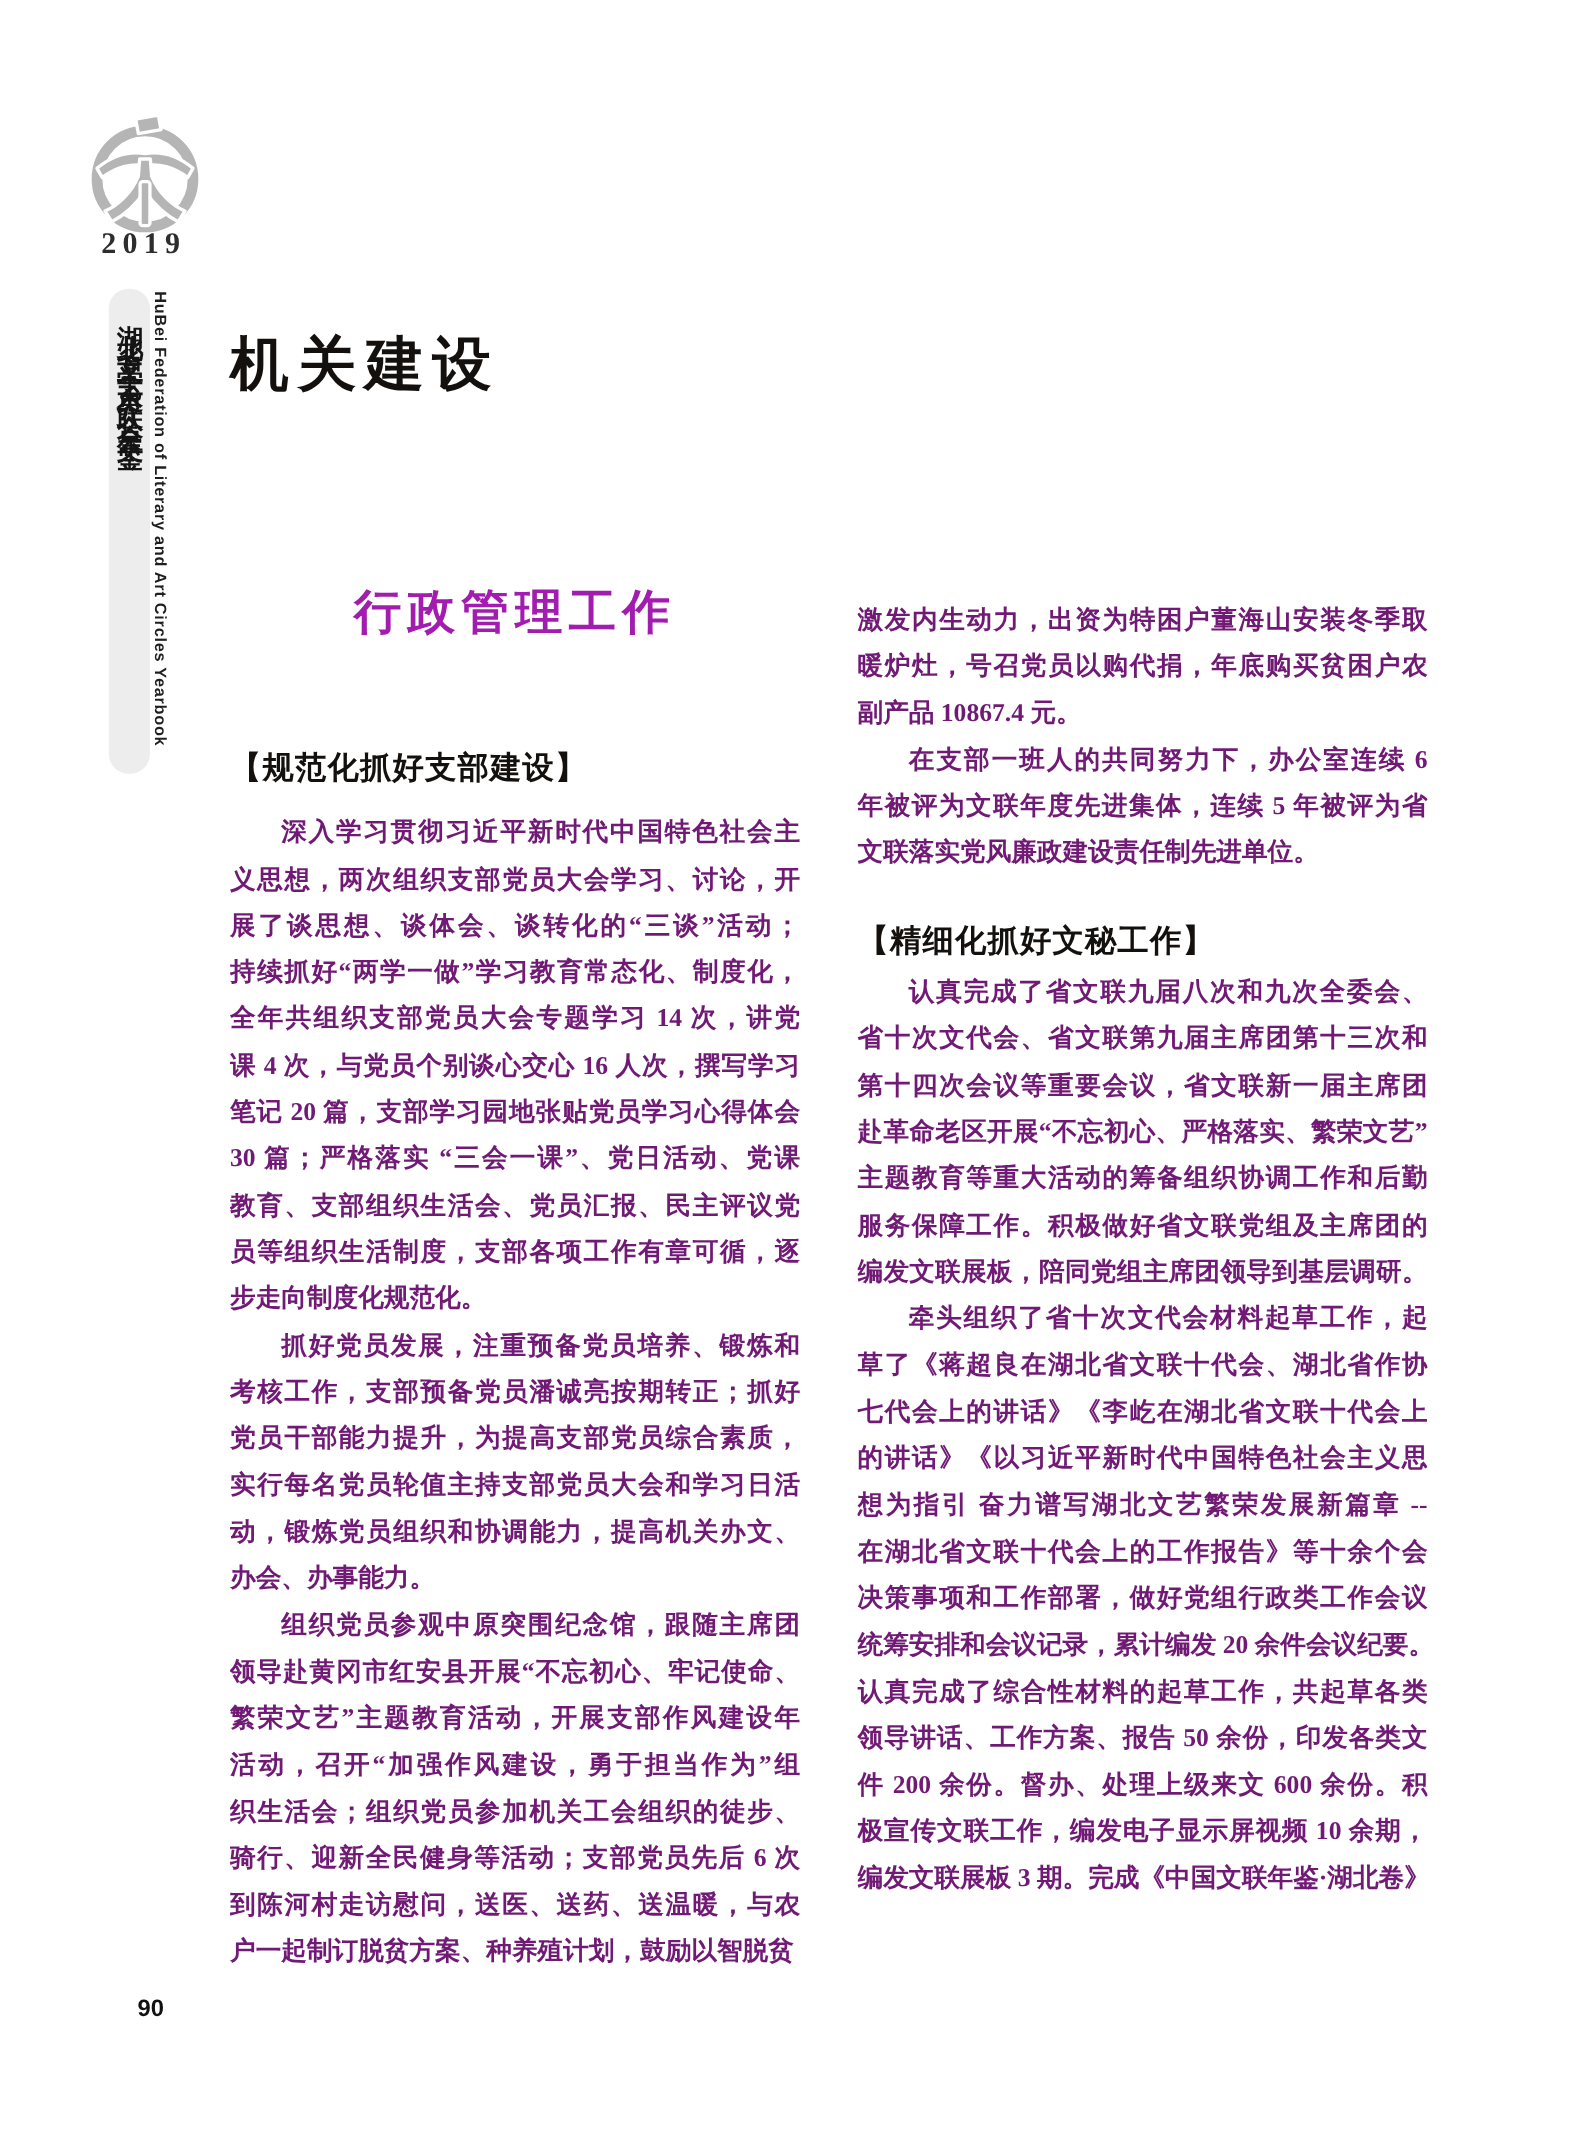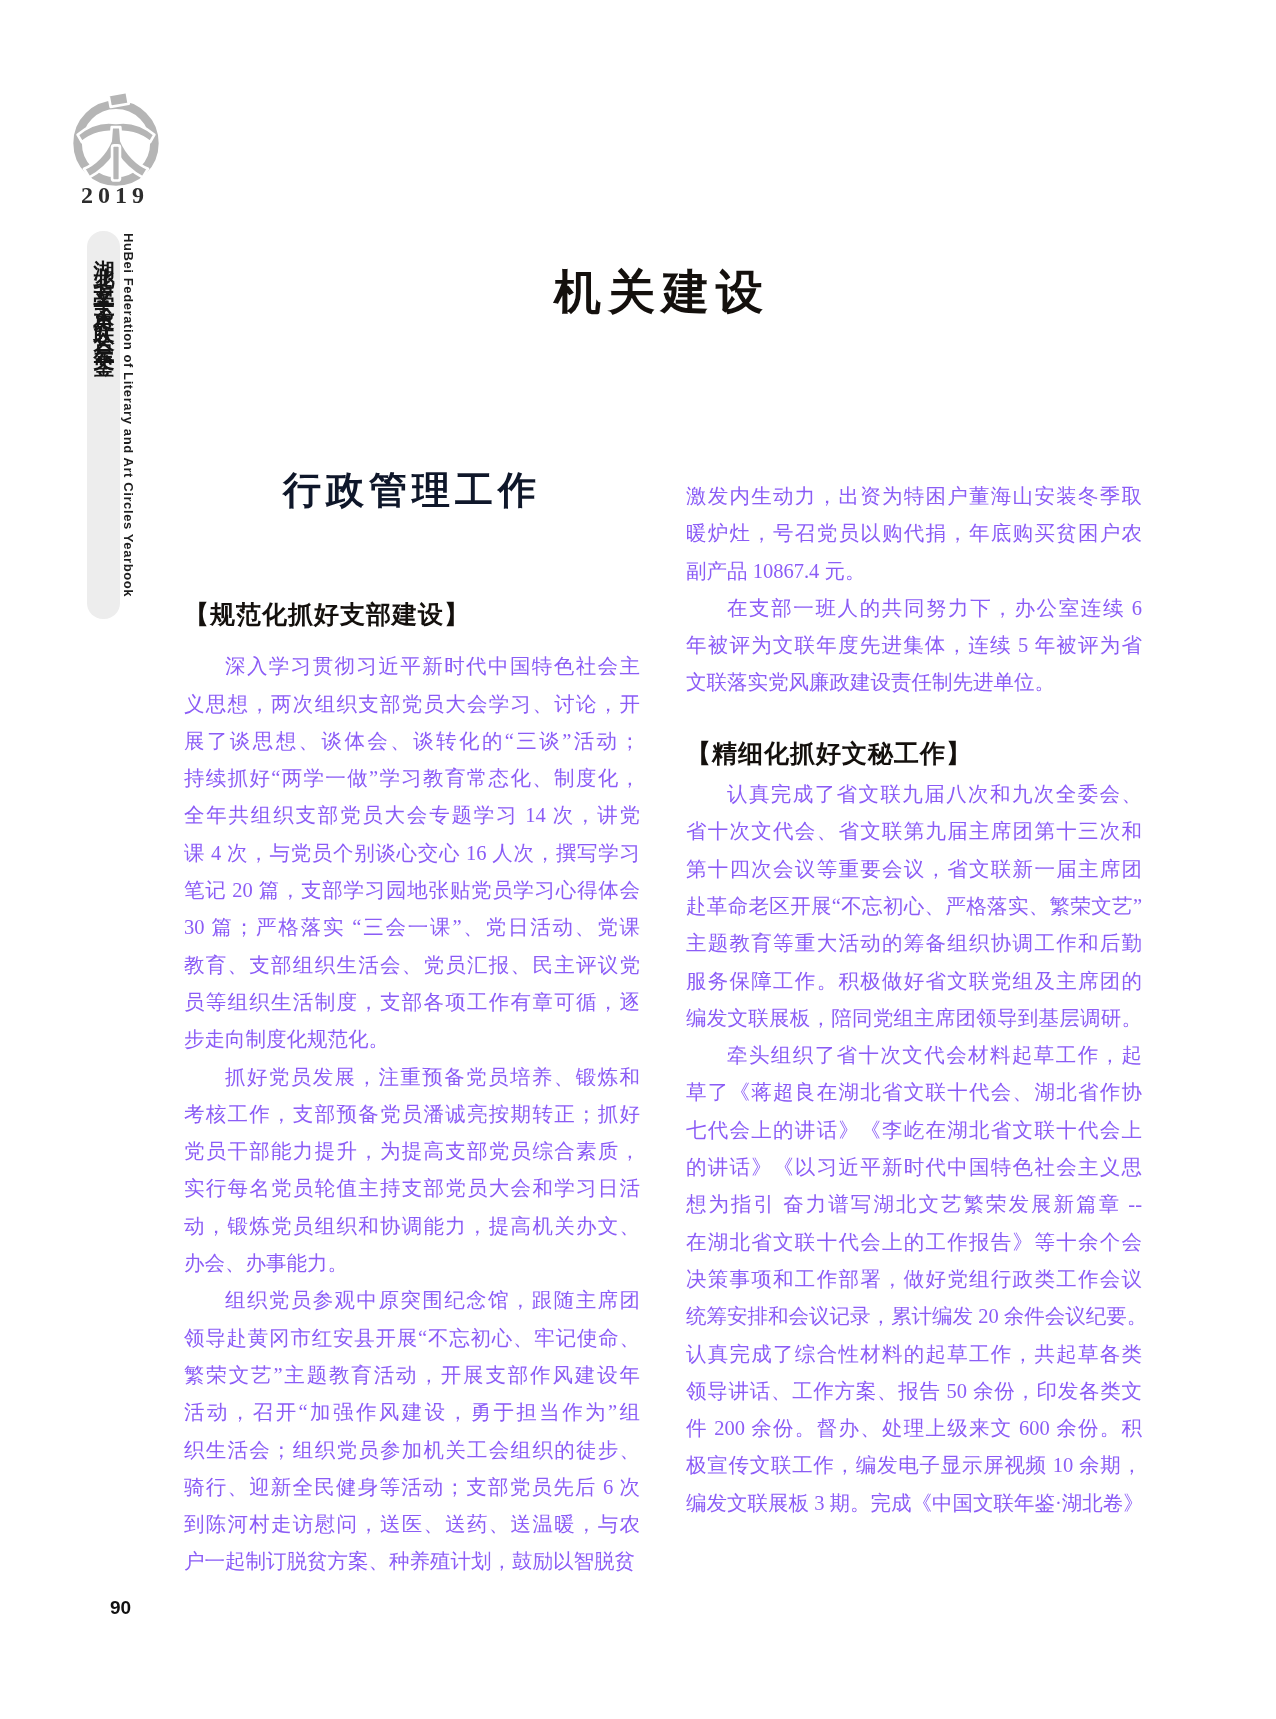--- a/index.html
+++ b/index.html
@@ -30,40 +30,40 @@
   .strip-en {
     position:absolute; left:121px; top:233px; height:392px;
     writing-mode:vertical-rl;
     font-family:"Liberation Sans","DejaVu Sans",sans-serif;
     font-weight:bold; font-size:13px; letter-spacing:0.6px; color:#1e1e1e;
     white-space:nowrap;
   }
 
   
   .page-title {
-    position:absolute; left:184px; top:230px; width:956px; text-align:center;
+    position:absolute; left:184px; top:230px; width:956px; 
     font-size:47px; line-height:62px; font-weight:900; letter-spacing:7px; color:#14100d;
     font-family:"Liberation Serif","DejaVu Serif",serif;
   }
   .section-heading {
     margin:8px 0 0 0; text-align:center;
-    font-size:38px; line-height:54px; font-weight:bold; letter-spacing:5px; color:#0f172a;
+    font-size:38px; line-height:54px; font-weight:bold; letter-spacing:5px; color:#a21caf;
     font-family:"Liberation Sans","DejaVu Sans",sans-serif;
   }
 
   
   .column { position:absolute; top:455px; width:456px; }
   .column.left  { left:184px; }
   .column.right { left:686px; }
   .column.right .lines { padding-top:23px; }
 
   .line {
     font-size:20.5px; height:37.3px; line-height:37.3px;
     text-align:justify; text-align-last:justify;
-    overflow:hidden; white-space:nowrap; color:#8b5cf6;
+    overflow:hidden; white-space:nowrap; color:#701a75;font-weight:bold;
   }
   .line.end    { text-align-last:left; }
   .line.indent { text-indent:41px; }
   .line.subheading {
     font-family:"Liberation Sans","DejaVu Sans",sans-serif;
     font-weight:bold; font-size:25px; letter-spacing:1px;
     text-align-last:left; color:#14100d;
   }
   .column.right .line.subheading { margin-top:33px; margin-bottom:4px; }
   .column.left  .lines > .line.subheading:first-child { margin-top:79px; margin-bottom:15px; }

